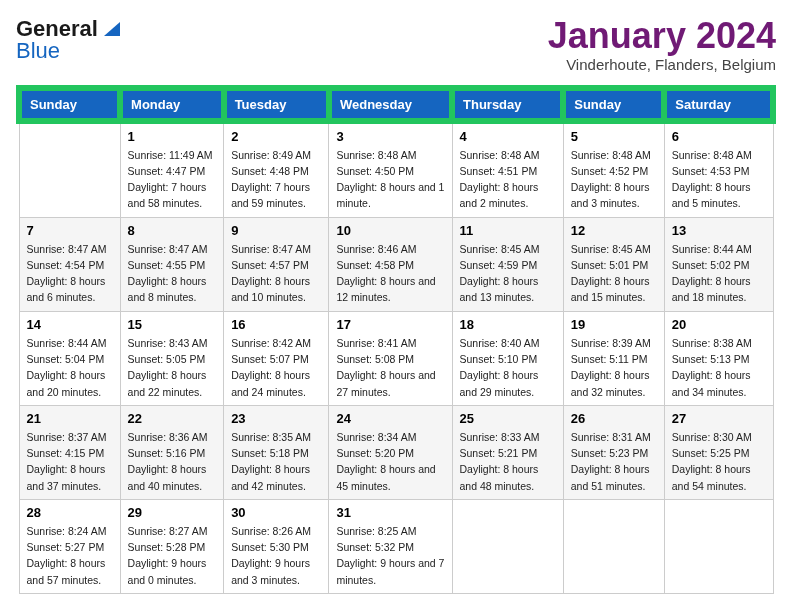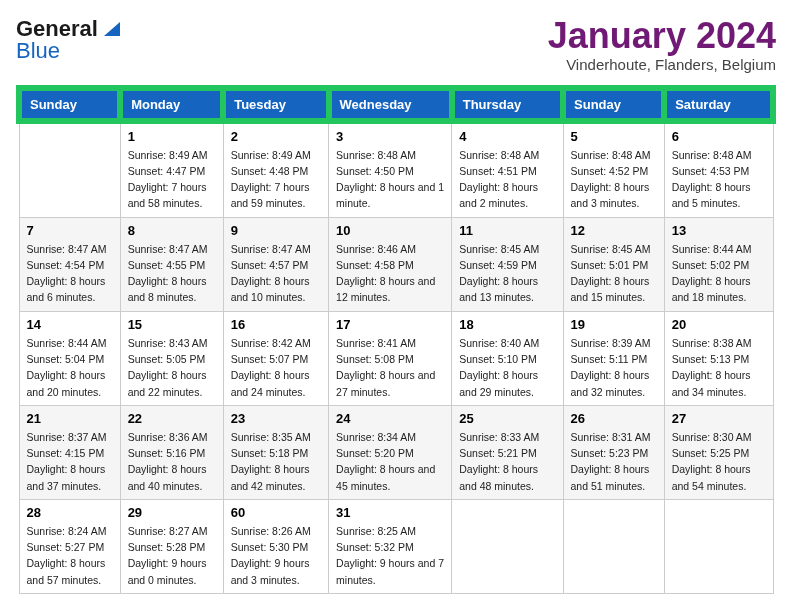--- a/index.html
+++ b/index.html
@@ -106,21 +106,21 @@
         <th>Thursday</th>
         <th>Sunday</th>
         <th>Saturday</th>
       </tr>
   </thead>
   <tbody id="calendar-body">
   <tr>
         <td></td>
         <td>
           <span class="day-num">1</span>
-          <div class="day-info">Sunrise: 8:49 AM
+          <div class="day-info">Sunrise: 11:49 AM
 Sunset: 4:47 PM
 Daylight: 7 hours
 and 58 minutes.</div>
         </td>
         <td>
           <span class="day-num">2</span>
           <div class="day-info">Sunrise: 8:49 AM
 Sunset: 4:48 PM
 Daylight: 7 hours
 and 59 minutes.</div>
@@ -316,21 +316,21 @@
 and 57 minutes.</div>
         </td>
         <td>
           <span class="day-num">29</span>
           <div class="day-info">Sunrise: 8:27 AM
 Sunset: 5:28 PM
 Daylight: 9 hours
 and 0 minutes.</div>
         </td>
         <td>
-          <span class="day-num">60</span>
+          <span class="day-num">30</span>
           <div class="day-info">Sunrise: 8:26 AM
 Sunset: 5:30 PM
 Daylight: 9 hours
 and 3 minutes.</div>
         </td>
         <td>
           <span class="day-num">31</span>
           <div class="day-info">Sunrise: 8:25 AM
 Sunset: 5:32 PM
 Daylight: 9 hours

